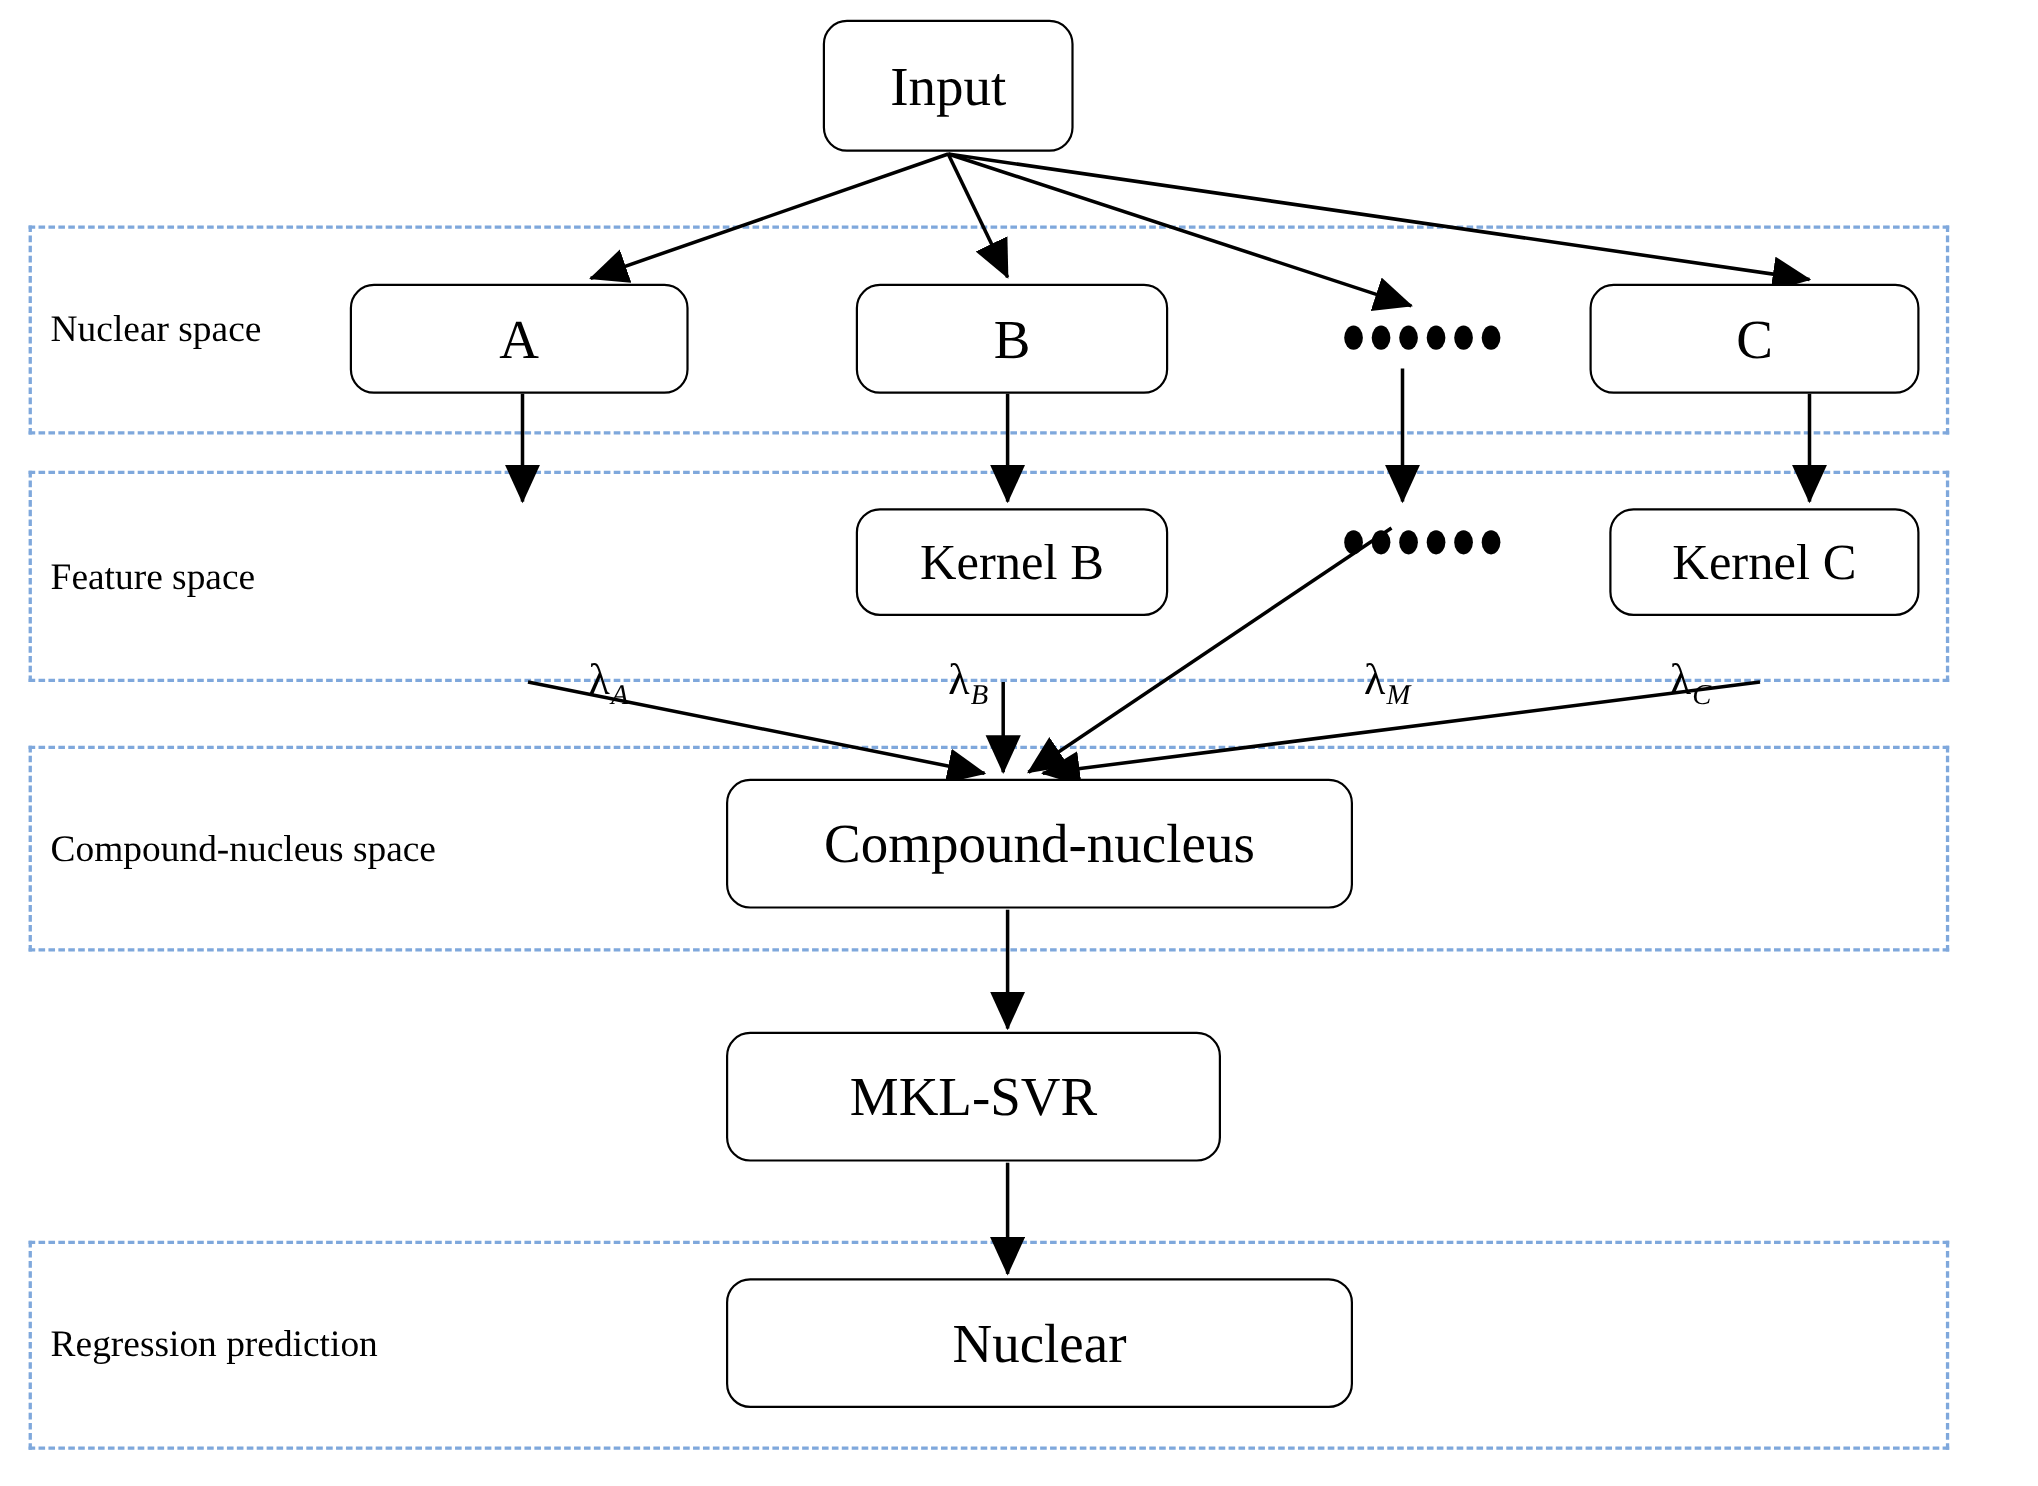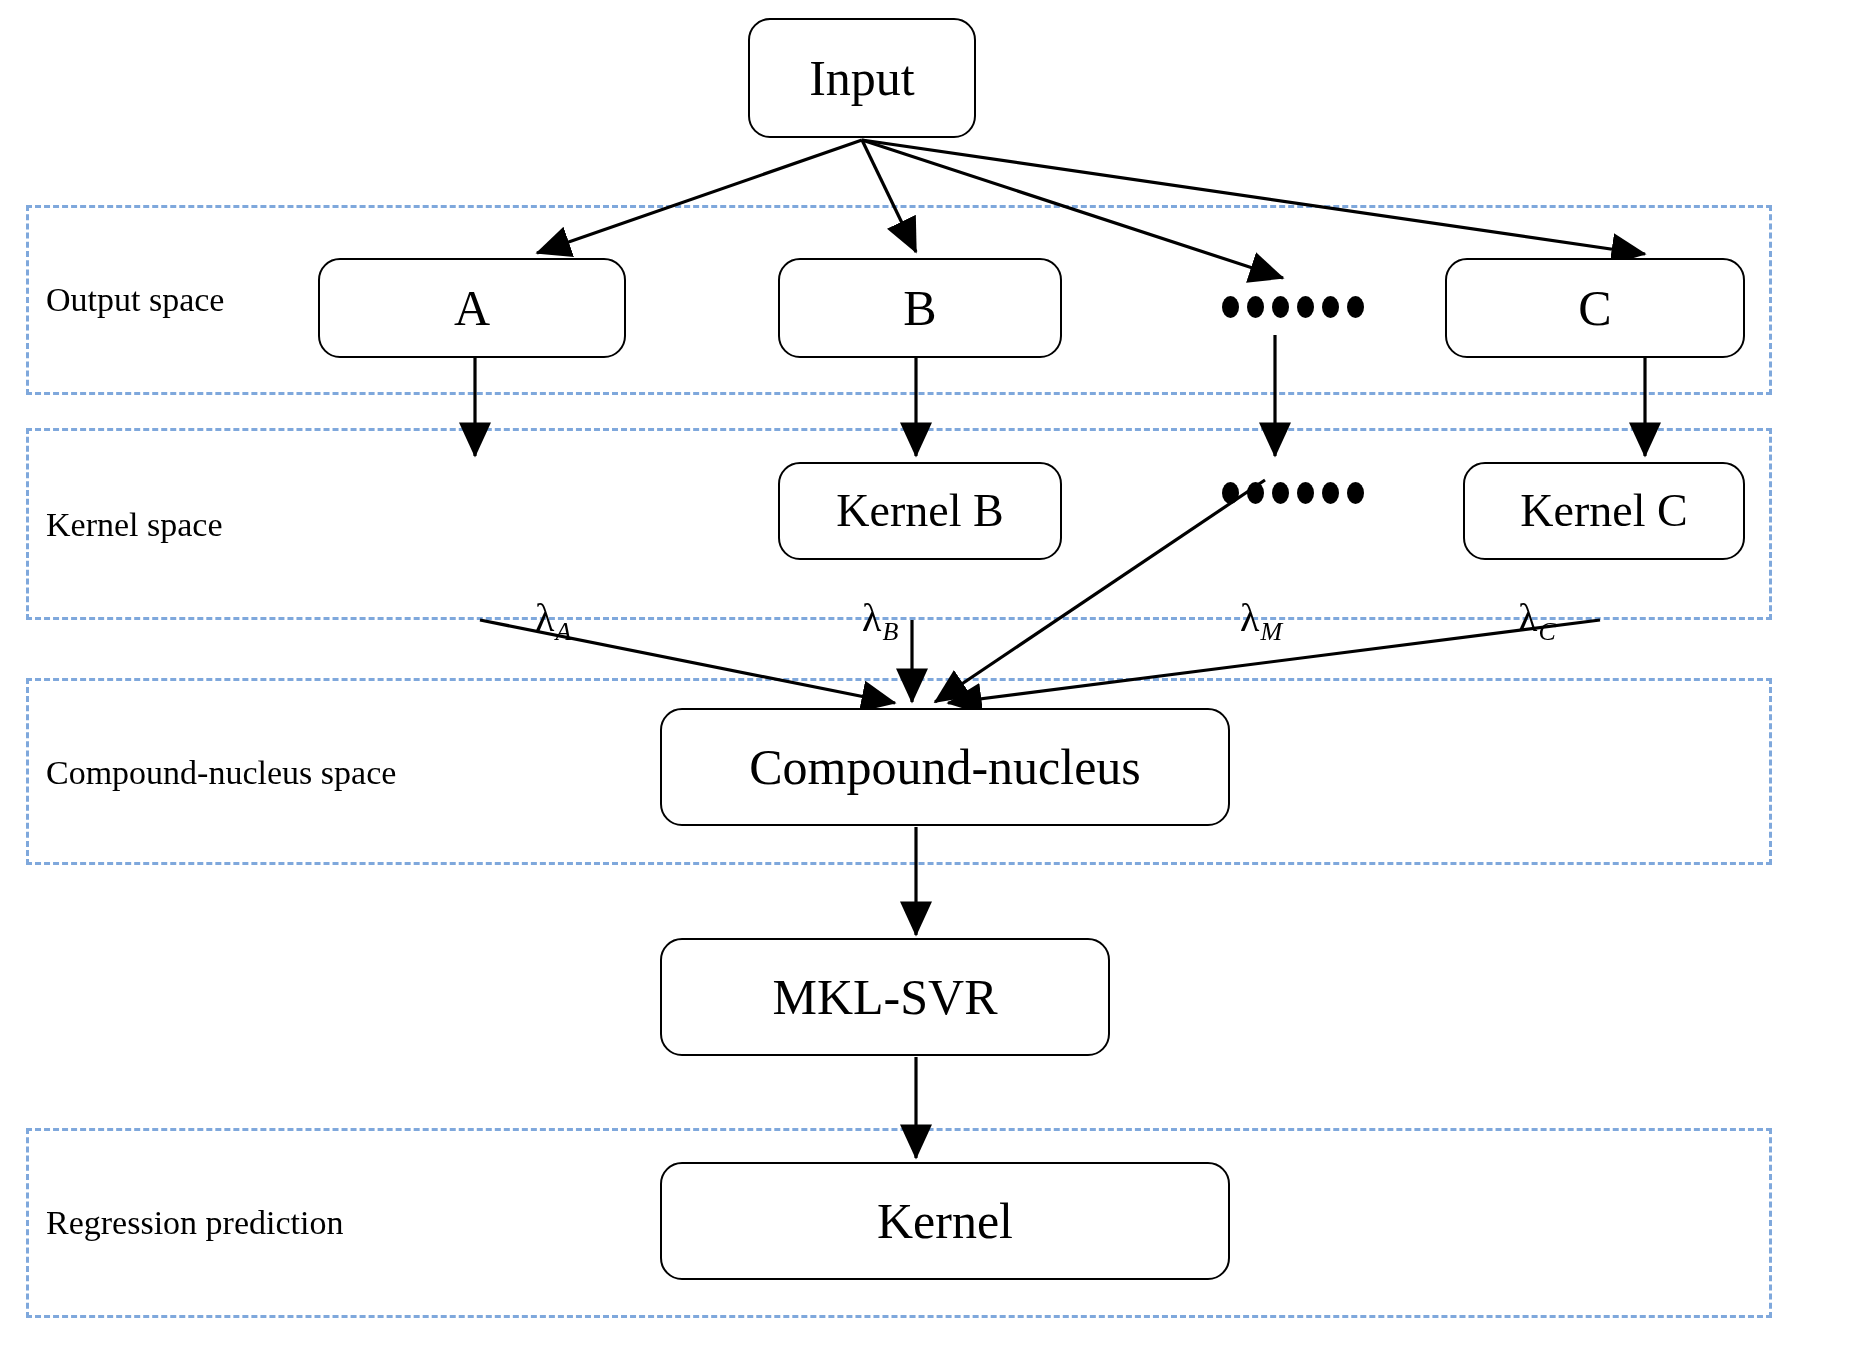--- a/index.html
+++ b/index.html
@@ -89,22 +89,22 @@
 </head>
 <body>
 
 <div id="stage">
 
   <div class="region" style="left:26px;top:205px;width:1746px;height:190px;"></div>
   <div class="region" style="left:26px;top:428px;width:1746px;height:192px;"></div>
   <div class="region" style="left:26px;top:678px;width:1746px;height:187px;"></div>
   <div class="region" style="left:26px;top:1128px;width:1746px;height:190px;"></div>
 
-  <div class="region-label" style="left:46px;top:283px;">Output space</div>
-  <div class="region-label" style="left:46px;top:508px;">Kernel space</div>
+  <div class="region-label" style="left:46px;top:283px;">Nuclear space</div>
+  <div class="region-label" style="left:46px;top:508px;">Feature space</div>
   <div class="region-label" style="left:46px;top:756px;">Compound-nucleus space</div>
   <div class="region-label" style="left:46px;top:1206px;">Regression prediction</div>
 
   <svg id="edges" viewBox="0 0 1853 1351" xmlns="http://www.w3.org/2000/svg">
     <defs>
       <marker id="ah" markerWidth="13" markerHeight="13" refX="10.5" refY="5" orient="auto" markerUnits="strokeWidth">
         <path d="M0,0 L11,5 L0,10 z" fill="#000"></path>
       </marker>
     </defs>
     <g stroke="#000" stroke-width="3.2" fill="none" marker-end="url(#ah)">
@@ -175,21 +175,21 @@
 
   <div class="node n-lg" style="left:660px;top:708px;width:570px;height:118px;">
     <span>Compound-nucleus</span>
   </div>
 
   <div class="node n-lg" style="left:660px;top:938px;width:450px;height:118px;">
     <span>MKL-SVR</span>
   </div>
 
   <div class="node n-lg" style="left:660px;top:1162px;width:570px;height:118px;">
-    <span>Kernel</span>
+    <span>Nuclear</span>
   </div>
 
   <div class="lambda" style="left:535px;top:598px;">
     <span>λ</span><span class="sub">A</span>
   </div>
 
   <div class="lambda" style="left:862px;top:598px;">
     <span>λ</span><span class="sub">B</span>
   </div>
 

